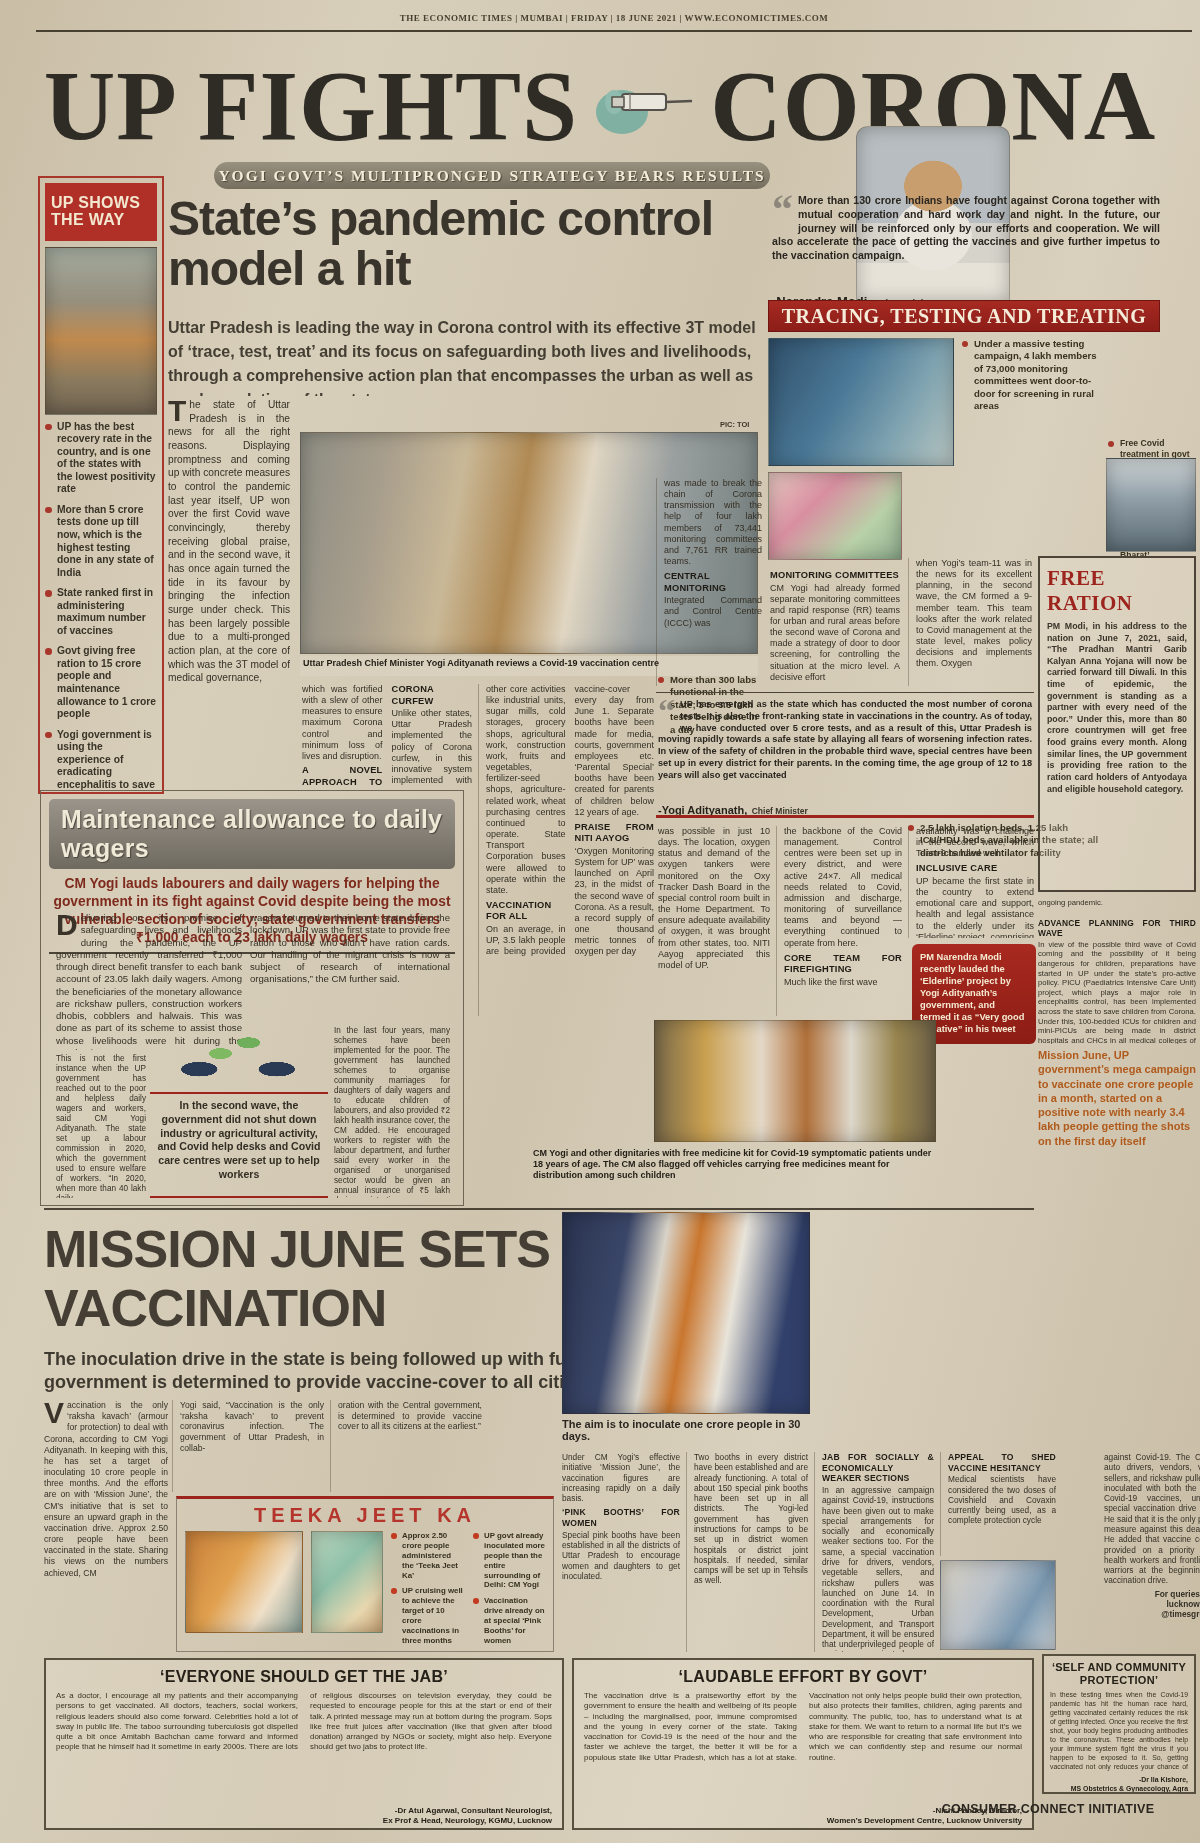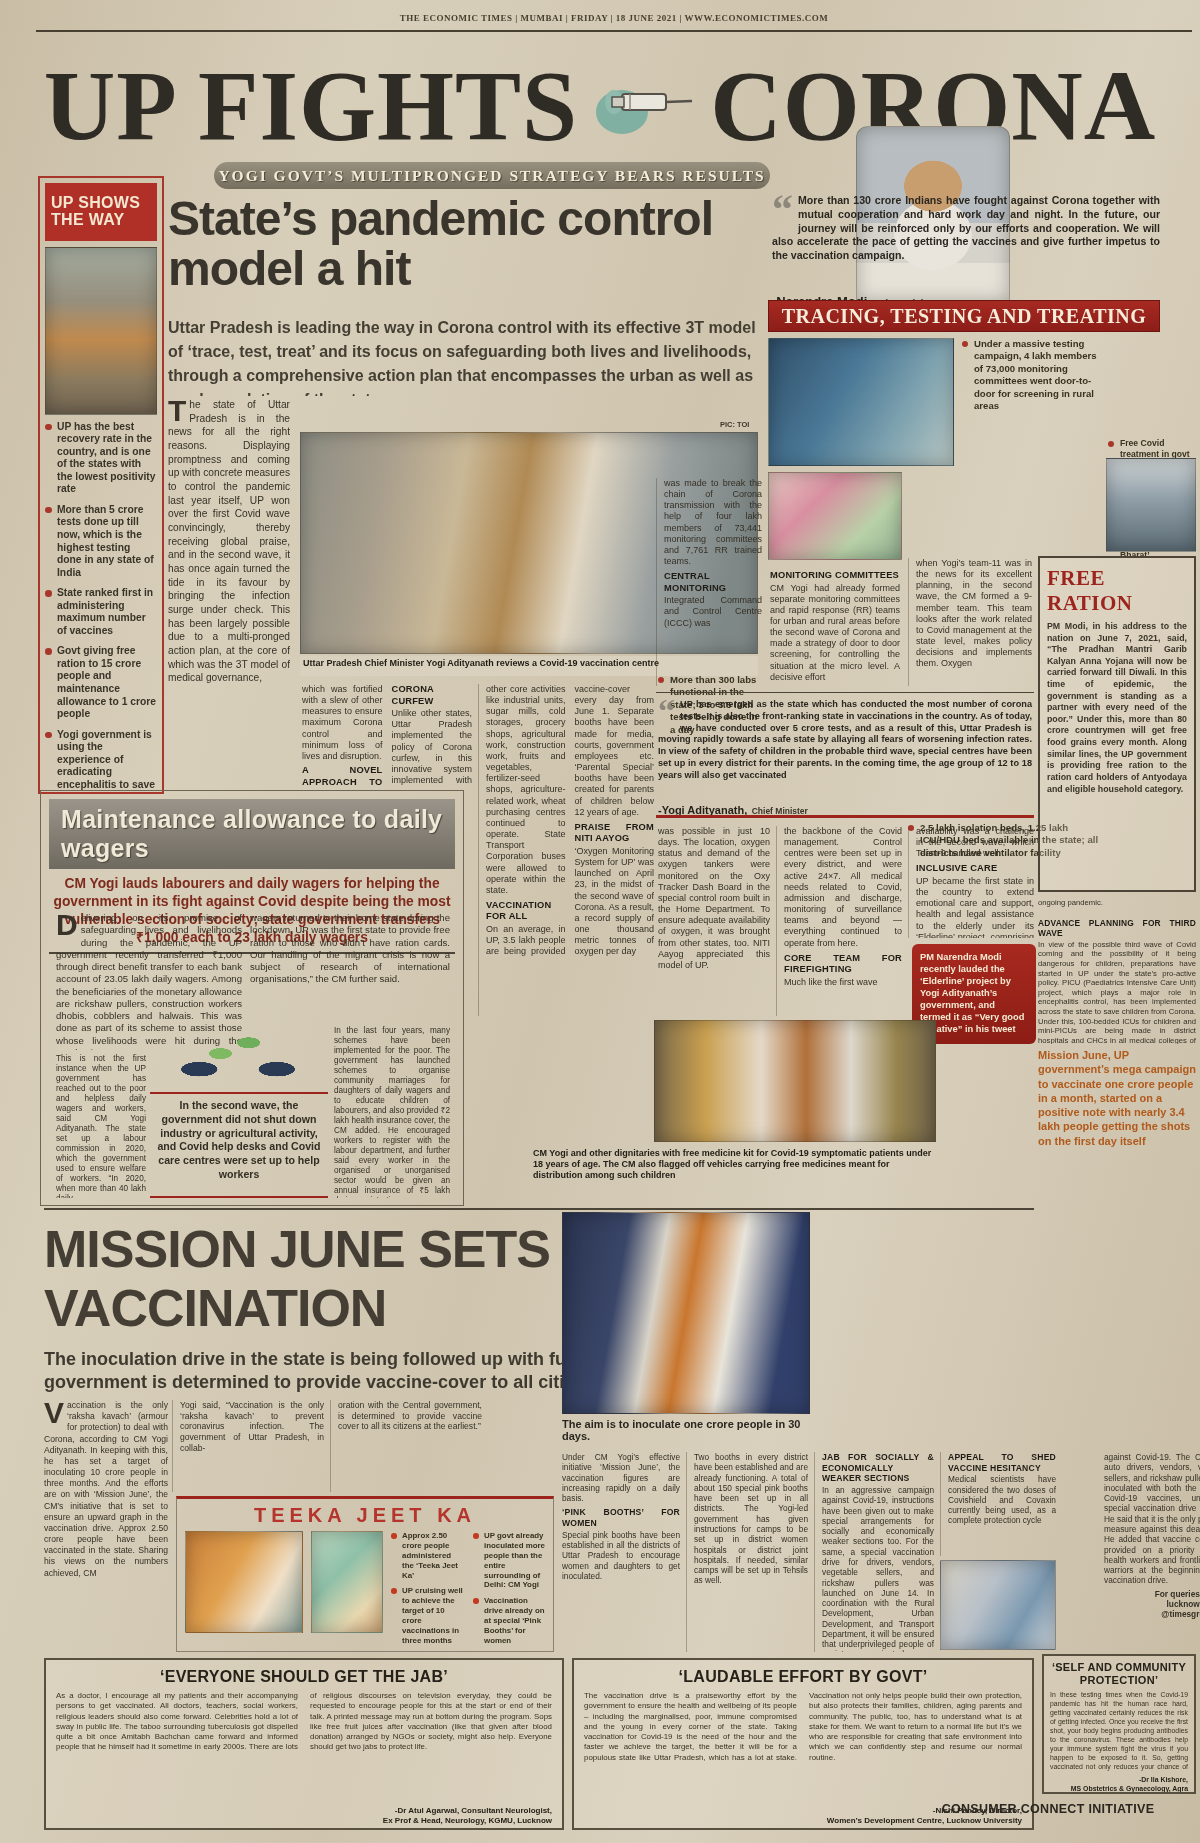--- a/index.html
+++ b/index.html
@@ -150,21 +150,21 @@
     <span>In view of the possible third wave of Covid coming and the possibility of it being dangerous for children, preparations have started in UP under the state’s pro-active policy. PICU (Paediatrics Intensive Care Unit) project, which plays a major role in encephalitis control, has been implemented across the state to save children from Corona. Under this, 100-bedded ICUs for children and mini-PICUs are being made in district hospitals and CHCs in all medical colleges of the state. The Bombay High Court has praised this effort of the state government.</span>
     
   </div>
 
   <div class="abs" style="left:1038px;top:1048px;width:158px;height:142px;color:#b05a1c;font-weight:bold;font-size:11px;line-height:1.3;text-align:left">Mission June, UP government’s mega campaign to vaccinate one crore people in a month, started on a positive note with nearly 3.4 lakh people getting the shots on the first day itself</div>
 
   <div class="abs ph" style="left:654px;top:1020px;width:282px;height:122px;background:linear-gradient(90deg,#7a6a4a,#caa050 18%,#e4d9c8 38%,#b0703a 54%,#ded8cc 70%,#98854f 86%,#6f6248)"></div>
   <div class="abs cap" style="left:530px;top:1146px;width:406px;height:48px;background:none">CM Yogi and other dignitaries with free medicine kit for Covid-19 symptomatic patients under 18 years of age. The CM also flagged off vehicles carrying free medicines meant for distribution among such children</div>
 
   <div class="abs" style="left:40px;top:790px;width:424px;height:416px;border:1.5px solid #6e6554;padding:8px">
-    <div style="background:linear-gradient(180deg,#9a948a,#6f6a60);border-radius:0;color:#efe9d8;font-weight:bold;font-size:25px;letter-spacing:.3px;padding:6px 12px;text-shadow:1px 1px 1px #4a453a">Maintenance allowance to daily wagers</div>
+    <div style="background:linear-gradient(180deg,#9a948a,#6f6a60);border-radius:5px;color:#efe9d8;font-weight:bold;font-size:25px;letter-spacing:.3px;padding:6px 12px;text-shadow:1px 1px 1px #4a453a">Maintenance allowance to daily wagers</div>
     <div style="margin-top:6px;padding-bottom:5px;border-bottom:2px solid #4c4436;font-weight:bold;font-size:13.8px;line-height:1.3;color:#7e2a1c;text-align:center">CM Yogi lauds labourers and daily wagers for helping the government in its fight against Covid despite being the most vulnerable section of society; state government transfers ₹1,000 each to 23 lakh daily wagers</div>
   </div>
   <div class="abs tb dc" style="left:56px;top:912px;width:186px;height:138px;font-size:9.6px;line-height:1.28">Delivering on its promise of safeguarding lives and livelihoods during the pandemic, the UP government recently transferred ₹1,000 through direct benefit transfer to each bank account of 23.05 lakh daily wagers. Among the beneficiaries of the monetary allowance are rickshaw pullers, construction workers dhobis, cobblers and halwais. This was done as part of its scheme to assist those whose livelihoods were hit during the pandemic.</div>
   <div class="abs tb" style="left:250px;top:912px;width:200px;height:110px;font-size:9.6px;line-height:1.28">wagers returned to their home state during the lockdown, UP was the first state to provide free ration to those who didn’t have ration cards. Our handling of the migrant crisis is now a subject of research of international organisations,” the CM further said.</div>
   <div class="abs tb" style="left:56px;top:1054px;width:90px;height:144px;font-size:8.2px;line-height:1.22">This is not the first instance when the UP government has reached out to the poor and helpless daily wagers and workers, said CM Yogi Adityanath. The state set up a labour commission in 2020, which the government used to ensure welfare of workers. “In 2020, when more than 40 lakh daily</div>
   <div class="abs" style="left:150px;top:1026px;width:176px;height:60px;background:radial-gradient(30px 12px at 28% 72%,#2a3a55 60%,transparent 61%),radial-gradient(30px 12px at 72% 72%,#2a3a55 60%,transparent 61%),radial-gradient(19px 9px at 56% 28%,#6fae5a 60%,transparent 61%),radial-gradient(19px 9px at 40% 46%,#7fba62 60%,transparent 61%)"></div>
   <div class="abs" style="left:150px;top:1092px;width:178px;height:106px;border-top:2.5px solid #9c241d;border-bottom:2.5px solid #9c241d;padding:5px 2px;font-weight:bold;font-size:10.6px;line-height:1.3;color:#332e24;text-align:center">In the second wave, the government did not shut down industry or agricultural activity, and Covid help desks and Covid care centres were set up to help workers</div>
   <div class="abs tb" style="left:334px;top:1026px;width:116px;height:172px;font-size:8.2px;line-height:1.22">In the last four years, many schemes have been implemented for the poor. The government has launched schemes to organise community marriages for daughters of daily wagers and to educate children of labourers, and also provided ₹2 lakh health insurance cover, the CM added. He encouraged workers to register with the labour department, and further said every worker in the organised or unorganised sector would be given an annual insurance of ₹5 lakh during registration.</div>
 
   <div class="abs" style="left:44px;top:1208px;width:990px;height:2px;border-top:2px solid #4c4436"></div>

